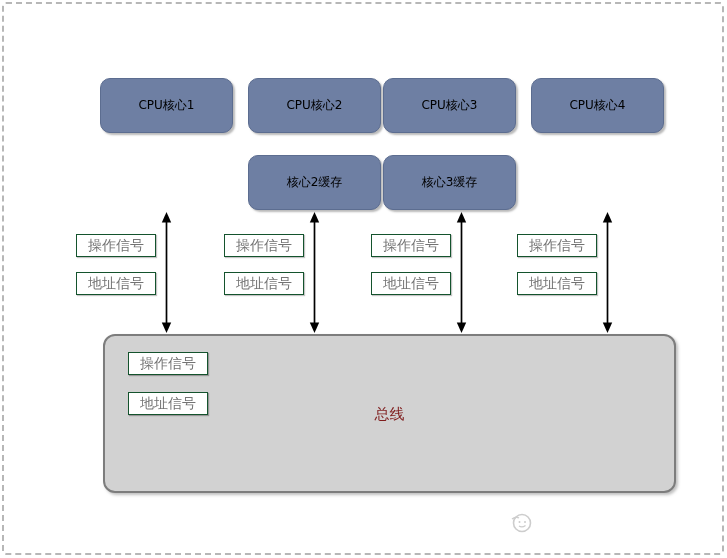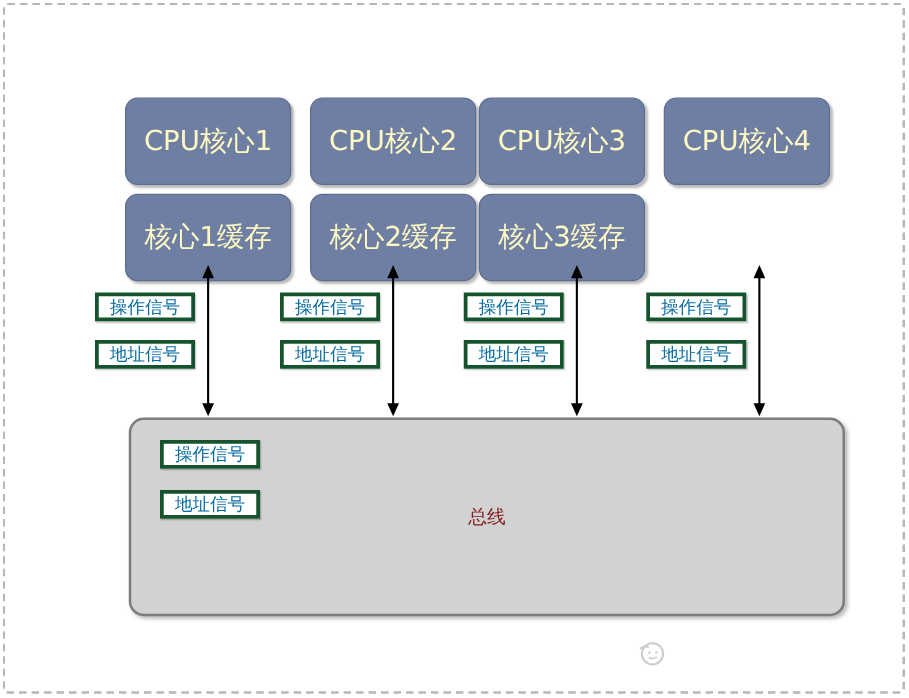--- a/index.html
+++ b/index.html
@@ -13,41 +13,41 @@
   .frame{
     position:absolute;
     left:2px;top:2px;right:3px;bottom:3px;
     border:2px dashed #b7b7b7;
     border-radius:4px;
     pointer-events:none;
   }
   
   .node{
     position:absolute;
-    width:133px;height:70px;
+    width:133px;height:55px;
     background:#6e7fa3;
     border:1px solid #5c6d90;
     border-radius:10px;
     display:flex;align-items:center;justify-content:center;
-    font-size:22px;color:#fef9c3;
+    font-size:12px;color:#000000;
     box-shadow:2px 2px 2px rgba(130,130,130,0.55);
     box-sizing:border-box;
   }
   .row-core{top:78px;}
   .row-cache{top:155px;}
   .bx1{left:100px}.bx2{left:248px}.bx3{left:383px}.bx4{left:531px}
 
   
   .sig{
     position:absolute;
     width:80px;height:23px;
     background:#ffffff;
-    border:3px solid #14532d;
+    border:1px solid #14532d;
     display:flex;align-items:center;justify-content:center;
-    font-size:14px;color:#0369a1;
+    font-size:14px;color:#737373;
     box-shadow:1px 1px 1px rgba(140,140,140,0.5);
     box-sizing:border-box;
   }
   .op{top:234px}.addr{top:272px}
   .sg1{left:76px}.sg2{left:224px}.sg3{left:371px}.sg4{left:517px}
 
   
   .arrows{position:absolute;left:0;top:0;pointer-events:none;}
   .arrows line{stroke:#000;stroke-width:1.7;}
   .arrows polygon{fill:#000;}
@@ -89,21 +89,20 @@
 
 <div class="canvas">
 
   <div class="frame"></div>
 
   <div class="node row-core bx1">CPU核心1</div>
   <div class="node row-core bx2">CPU核心2</div>
   <div class="node row-core bx3">CPU核心3</div>
   <div class="node row-core bx4">CPU核心4</div>
 
-  <div class="node row-cache bx1">核心1缓存</div>
   <div class="node row-cache bx2">核心2缓存</div>
   <div class="node row-cache bx3">核心3缓存</div>
 
   <div class="sig op sg1">操作信号</div>
   <div class="sig addr sg1">地址信号</div>
   <div class="sig op sg2">操作信号</div>
   <div class="sig addr sg2">地址信号</div>
   <div class="sig op sg3">操作信号</div>
   <div class="sig addr sg3">地址信号</div>
   <div class="sig op sg4">操作信号</div>

